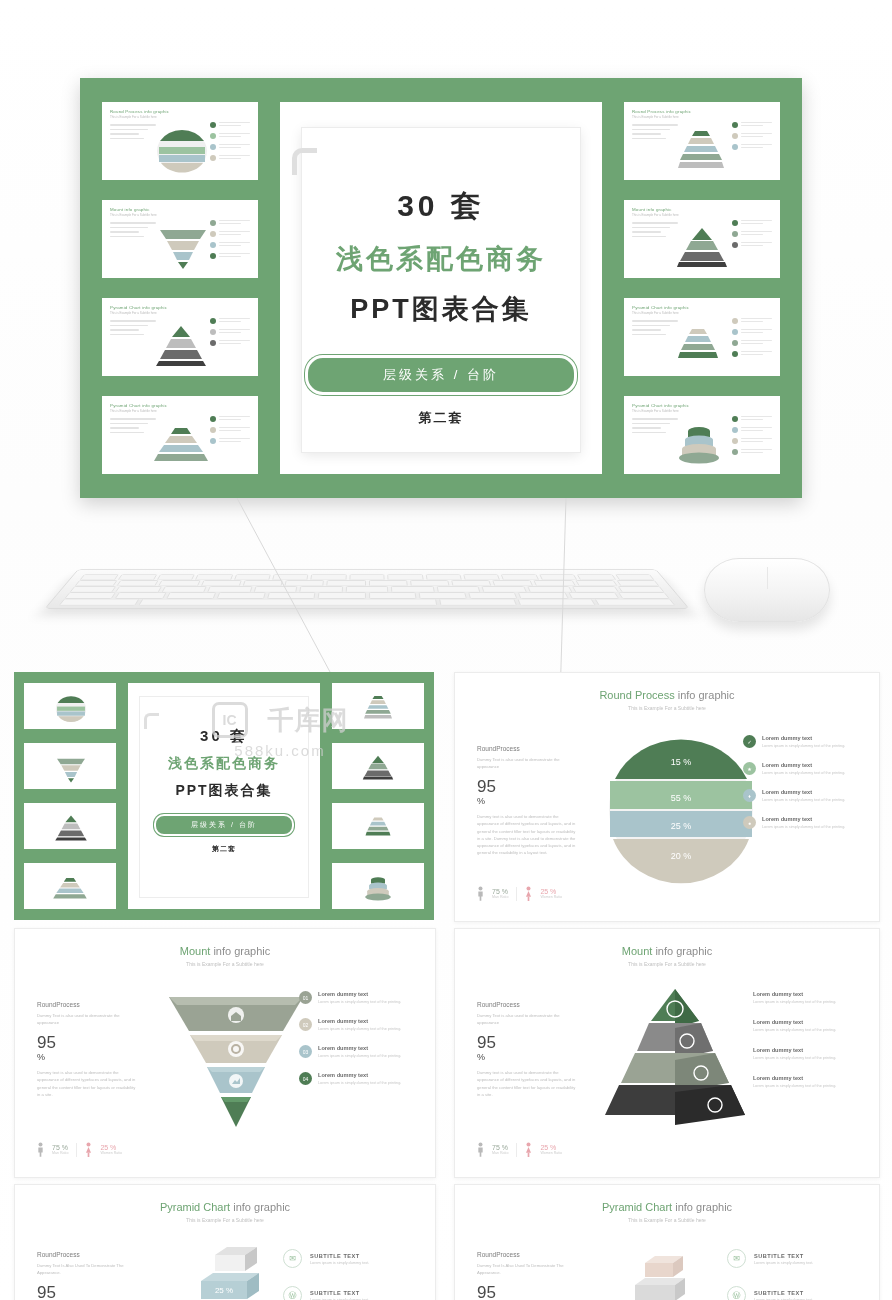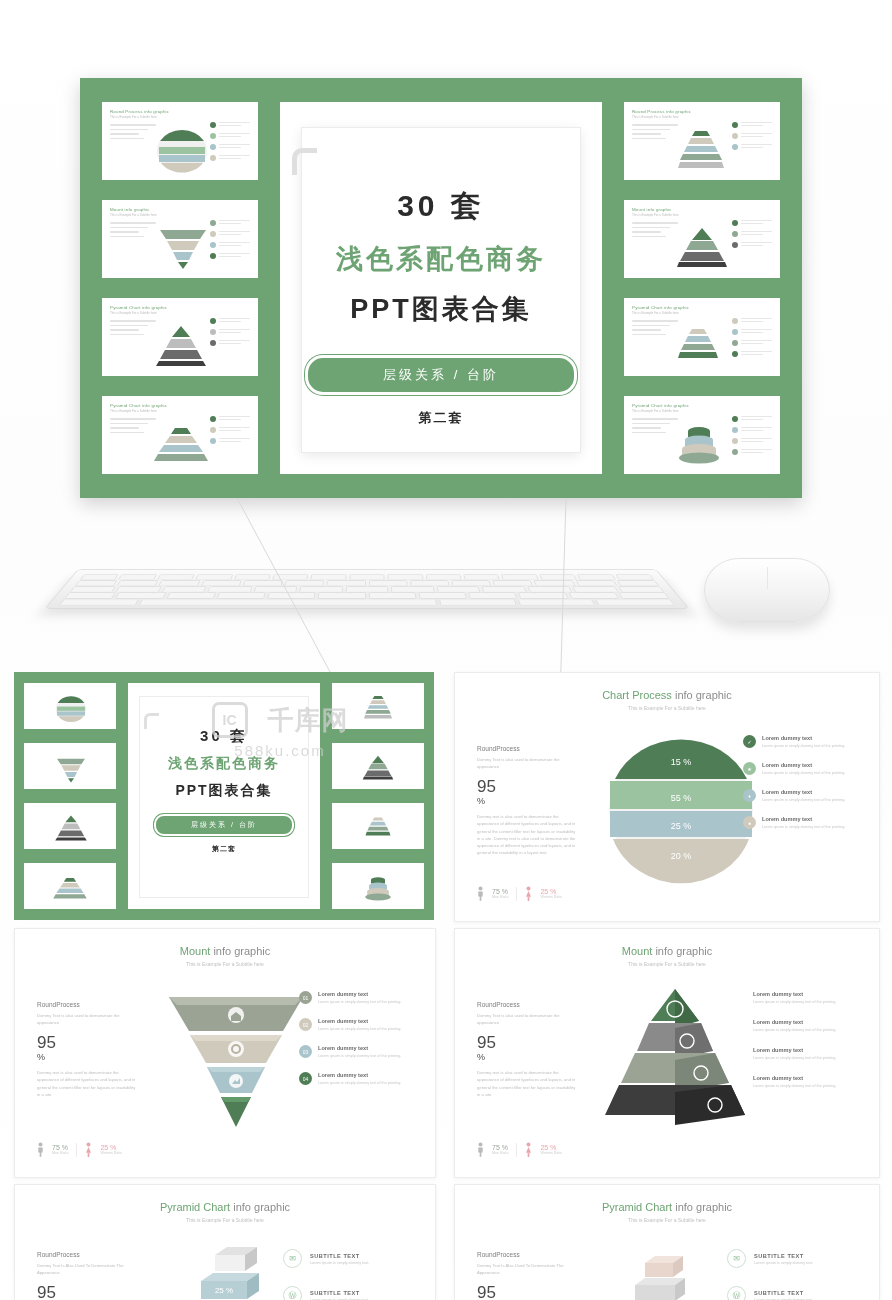--- a/index.html
+++ b/index.html
@@ -686,21 +686,21 @@
             <rect x="6" y="27" width="34" height="6" fill="#cfcabc"></rect>
             <ellipse cx="23" cy="36" rx="20" ry="5.5" fill="#8fa893"></ellipse>
           </svg>
         </div>
       </div>
     </div>
   </div>
 
   <div class="slide" style="left:454px;top:672px;width:424px;height:248px;">
     <div class="s-title">
-      <div class="t1"><span>Chart Process</span><b> info graphic</b></div>
+      <div class="t1"><span>Round Process</span><b> info graphic</b></div>
       <div class="t2">This is Example For a Subtitle here</div>
     </div>
     <div class="s-left">
       <div class="lbl">RoundProcess</div>
       <p style="margin-top:4px">Dummy Text is also used to demonstrate the appearance</p>
       <div class="big">95</div>
       <div class="pct">%</div>
       <p>Dummy text is also used to demonstrate the appearance of different typefaces and layouts, and in general the content filler text for layouts or readability in a site.  Dummy text is also used to demonstrate the appearance of different typefaces and layouts, and in general the readability in a layout text.</p>
     </div>
     <div class="s-foot">

